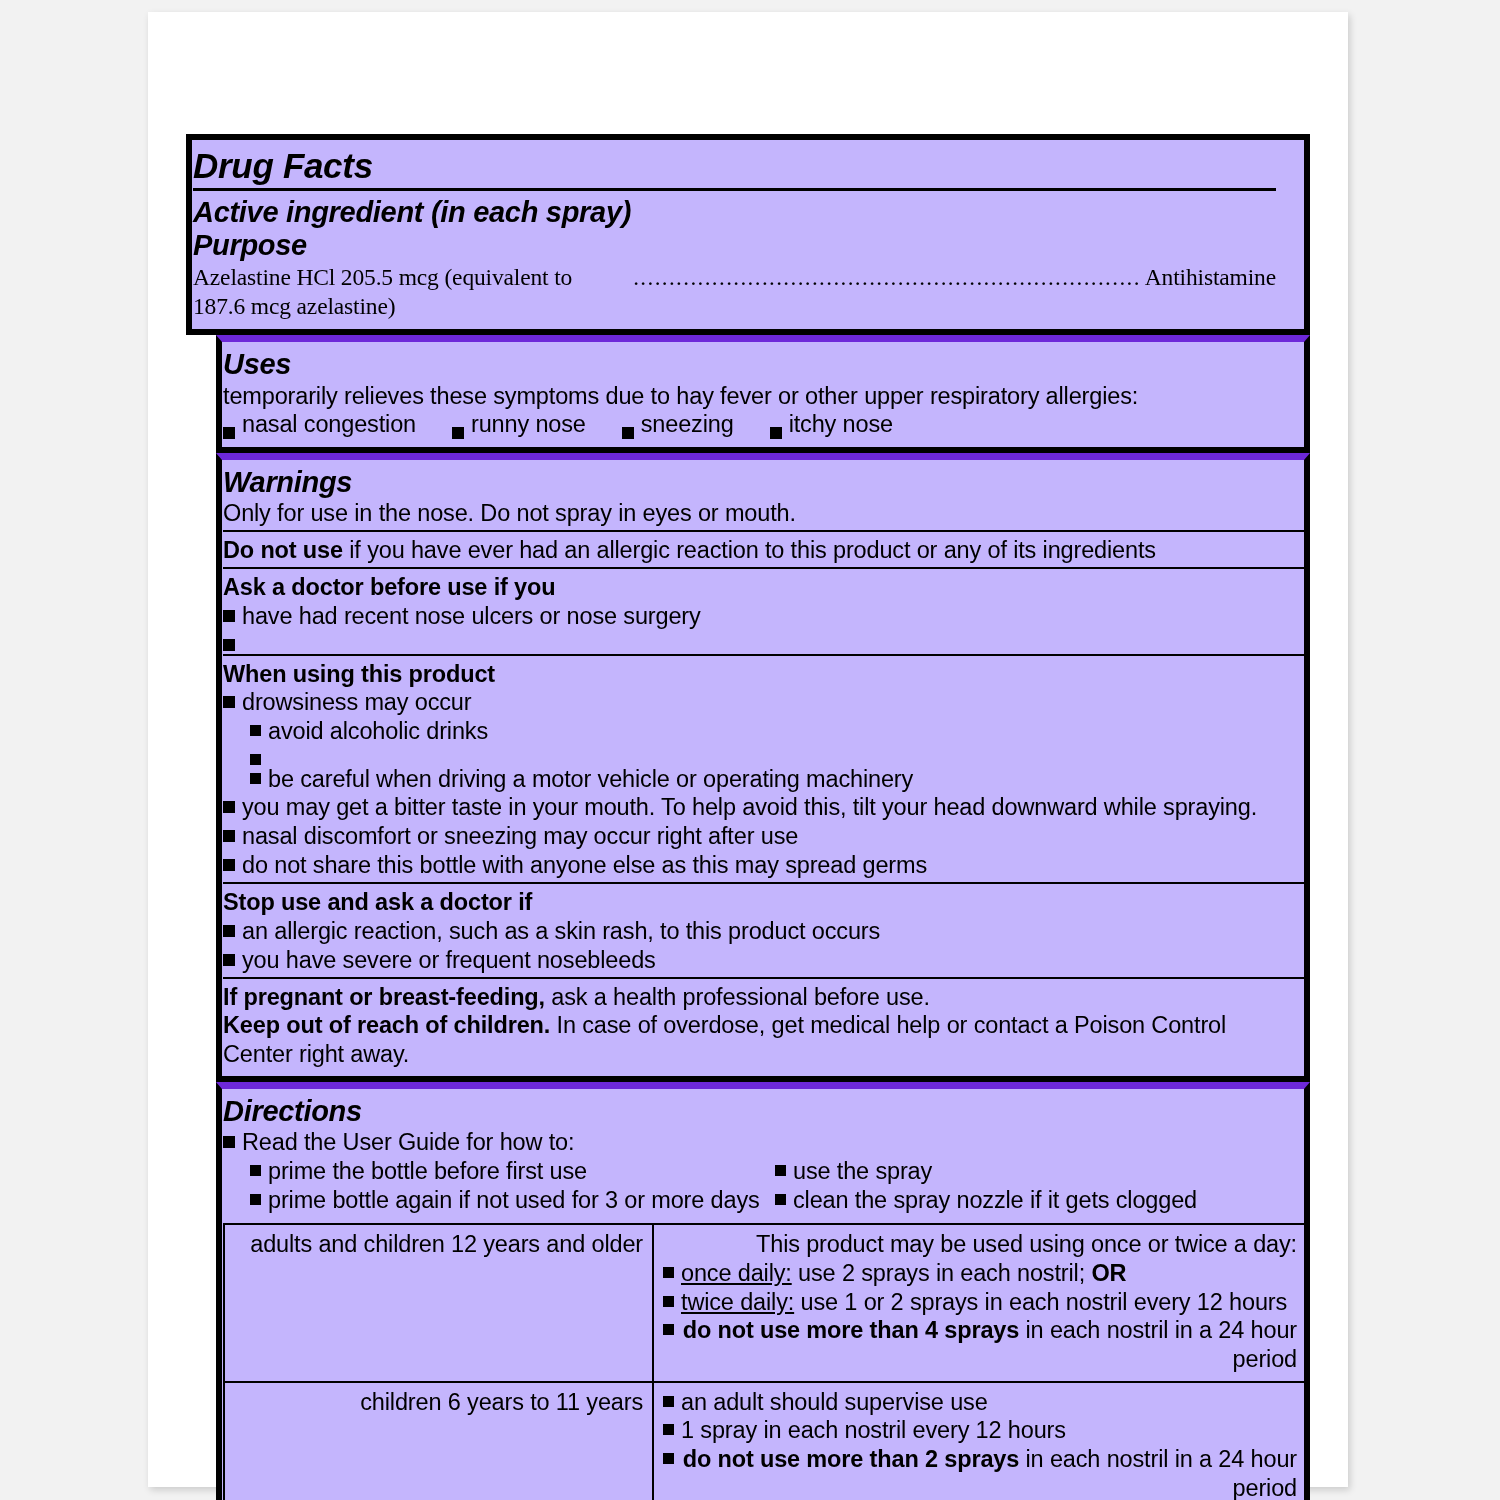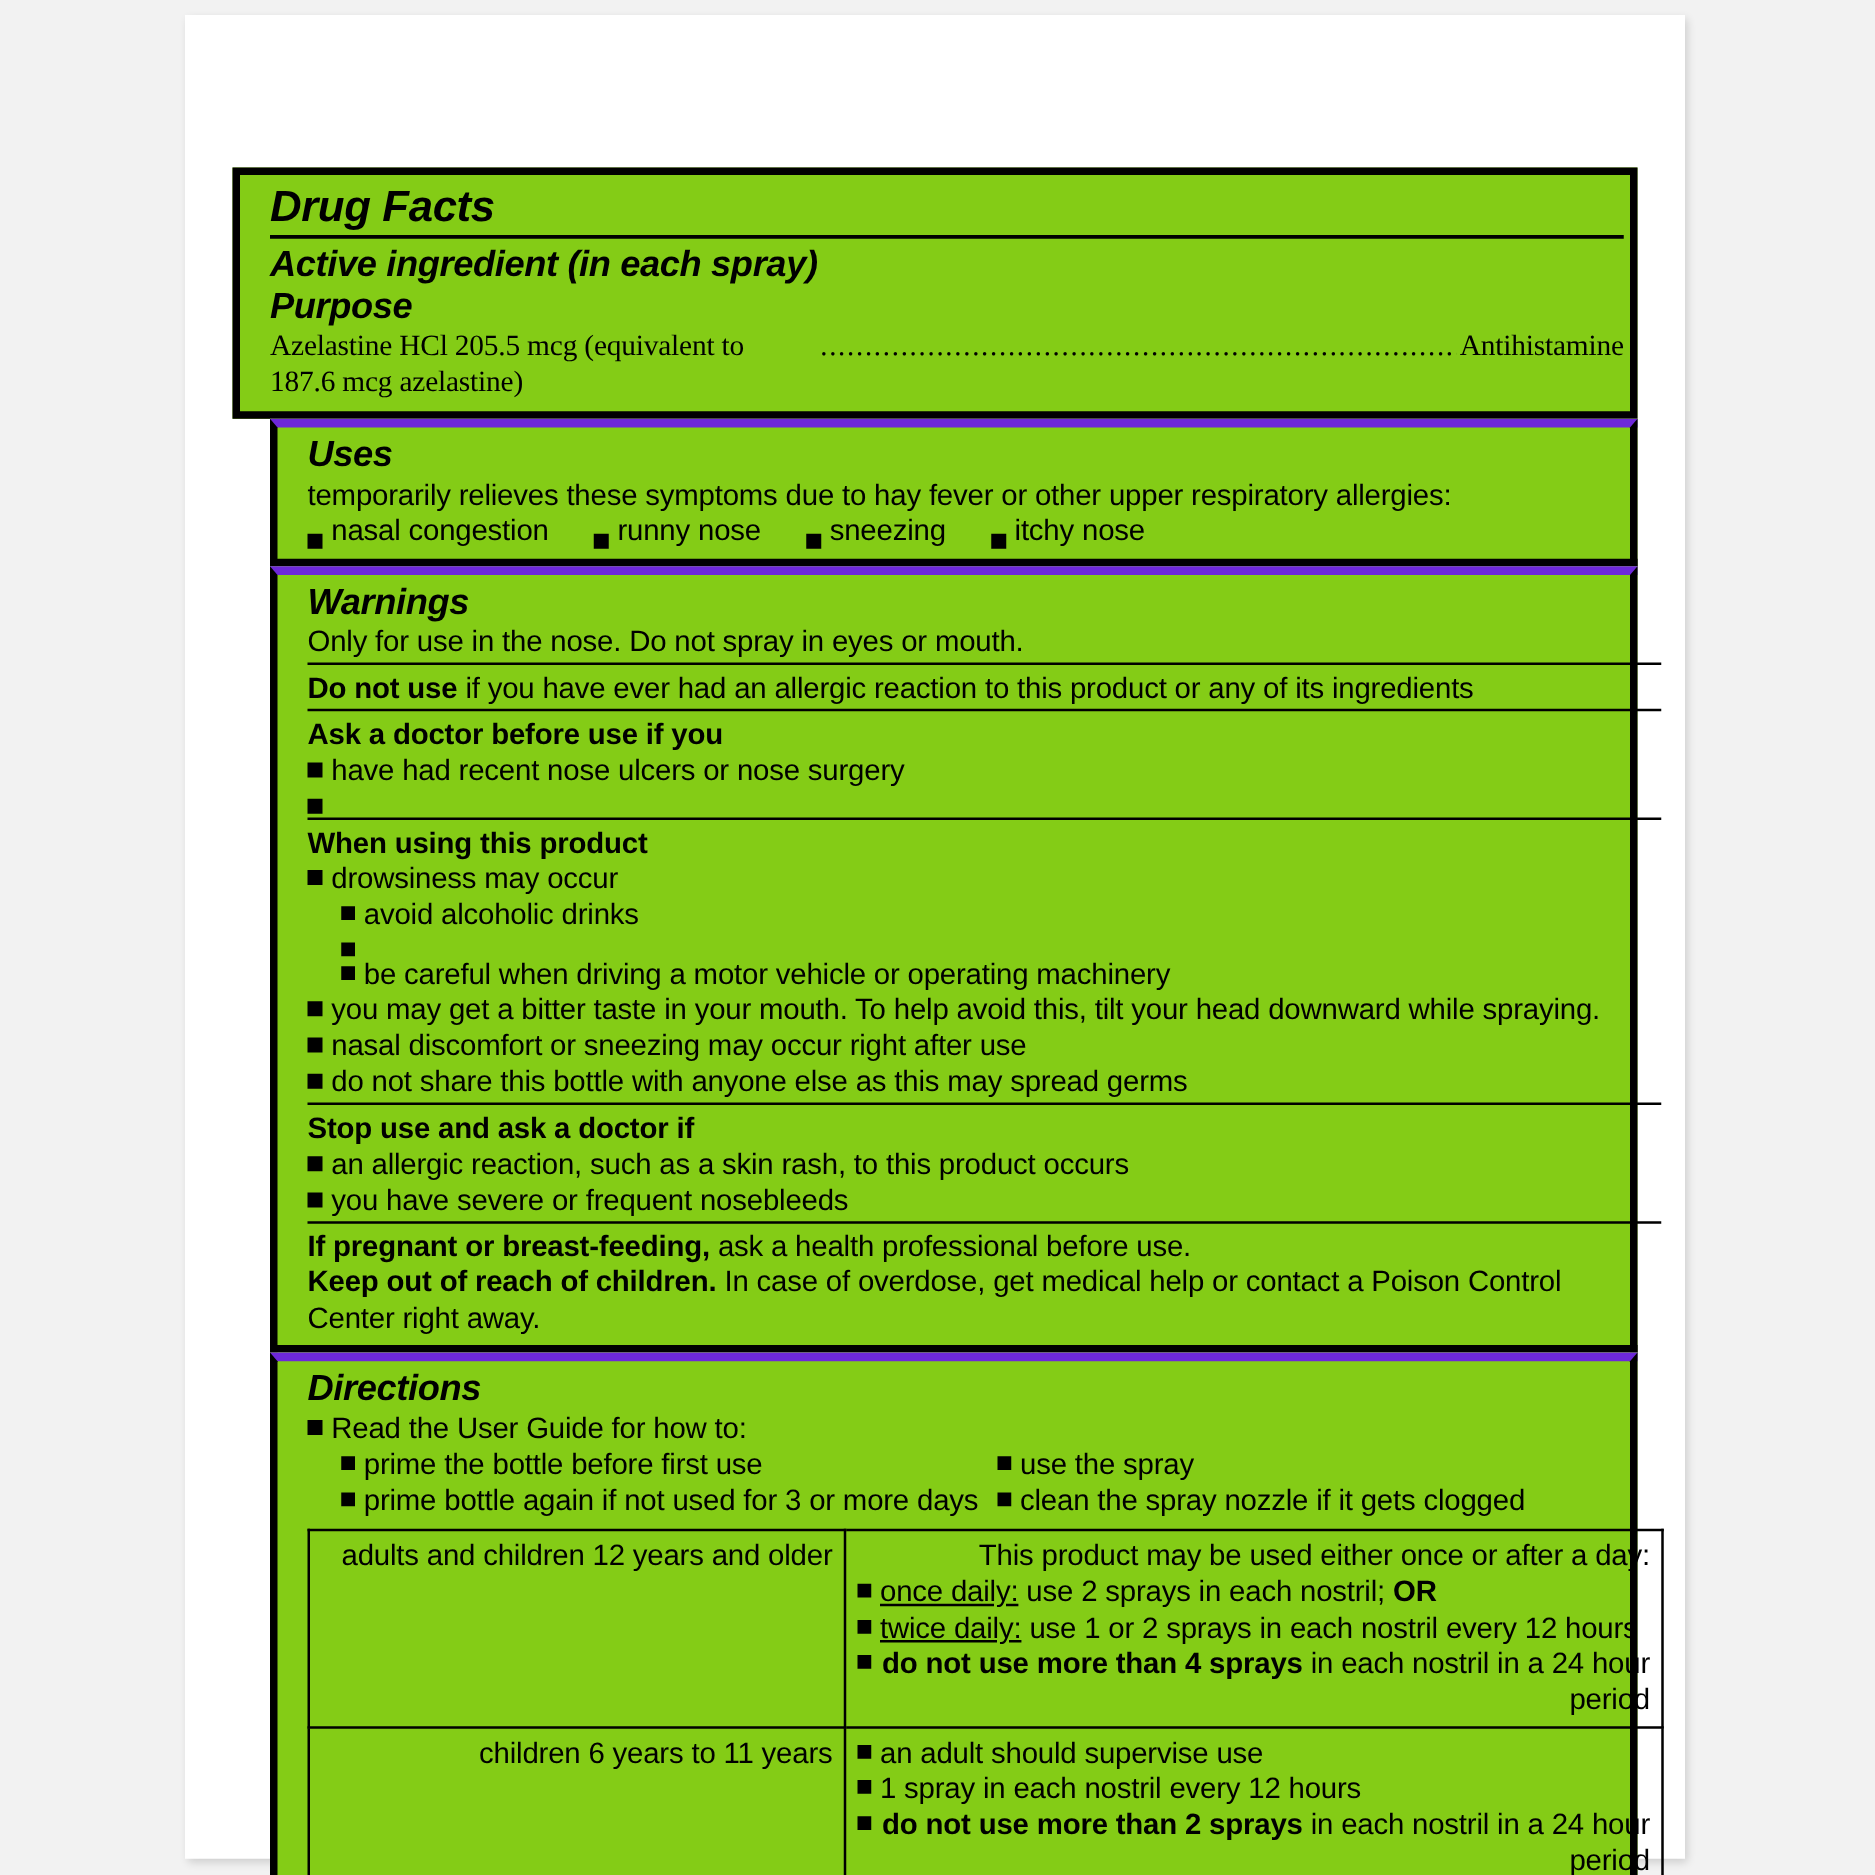--- a/index.html
+++ b/index.html
@@ -31,23 +31,23 @@
     position: absolute;
     left: 38px;
     top: 122px;
     width: 1124px;
     box-sizing: border-box;
     color: #000;
   }
 
   .panel {
     border: 6px solid #000;
-    background: #84cc16;
+    background: #c4b5fd;
     box-sizing: border-box;
-    padding: 6px 12px 8px 24px;
+    padding: 6px 12px 8px 1px;
   }
   .panel + .panel { border-top: none; }
   .panel.thickjoin { border-top: 7px solid #6d28d9; margin-left: 30px; }
 
   
   .title-main {
     font-style: italic;
     font-weight: bold;
     font-size: 35px;
     line-height: 1.02;
@@ -317,21 +317,21 @@
             </div>
         </div>
       </div>
 
       <table class="dir-table">
         <tbody>
 
           <tr>
             <td class="age">adults and children 12 years and older</td>
             <td>
-              <div>This product may be used either once or after a day:</div>
+              <div>This product may be used using once or twice a day:</div>
               <div class="bullet-line">
                   <span class="sq sm"></span>
                   <span><u class="inline">once daily:</u><span> use 2 sprays in each nostril; </span><b class="inline">OR</b></span>
                 </div>
               <div class="bullet-line">
                   <span class="sq sm"></span>
                   <span><u class="inline">twice daily:</u><span> use 1 or 2 sprays in each nostril every 12 hours</span></span>
                 </div>
               <div class="bullet-line">
                   <span class="sq sm"></span>

